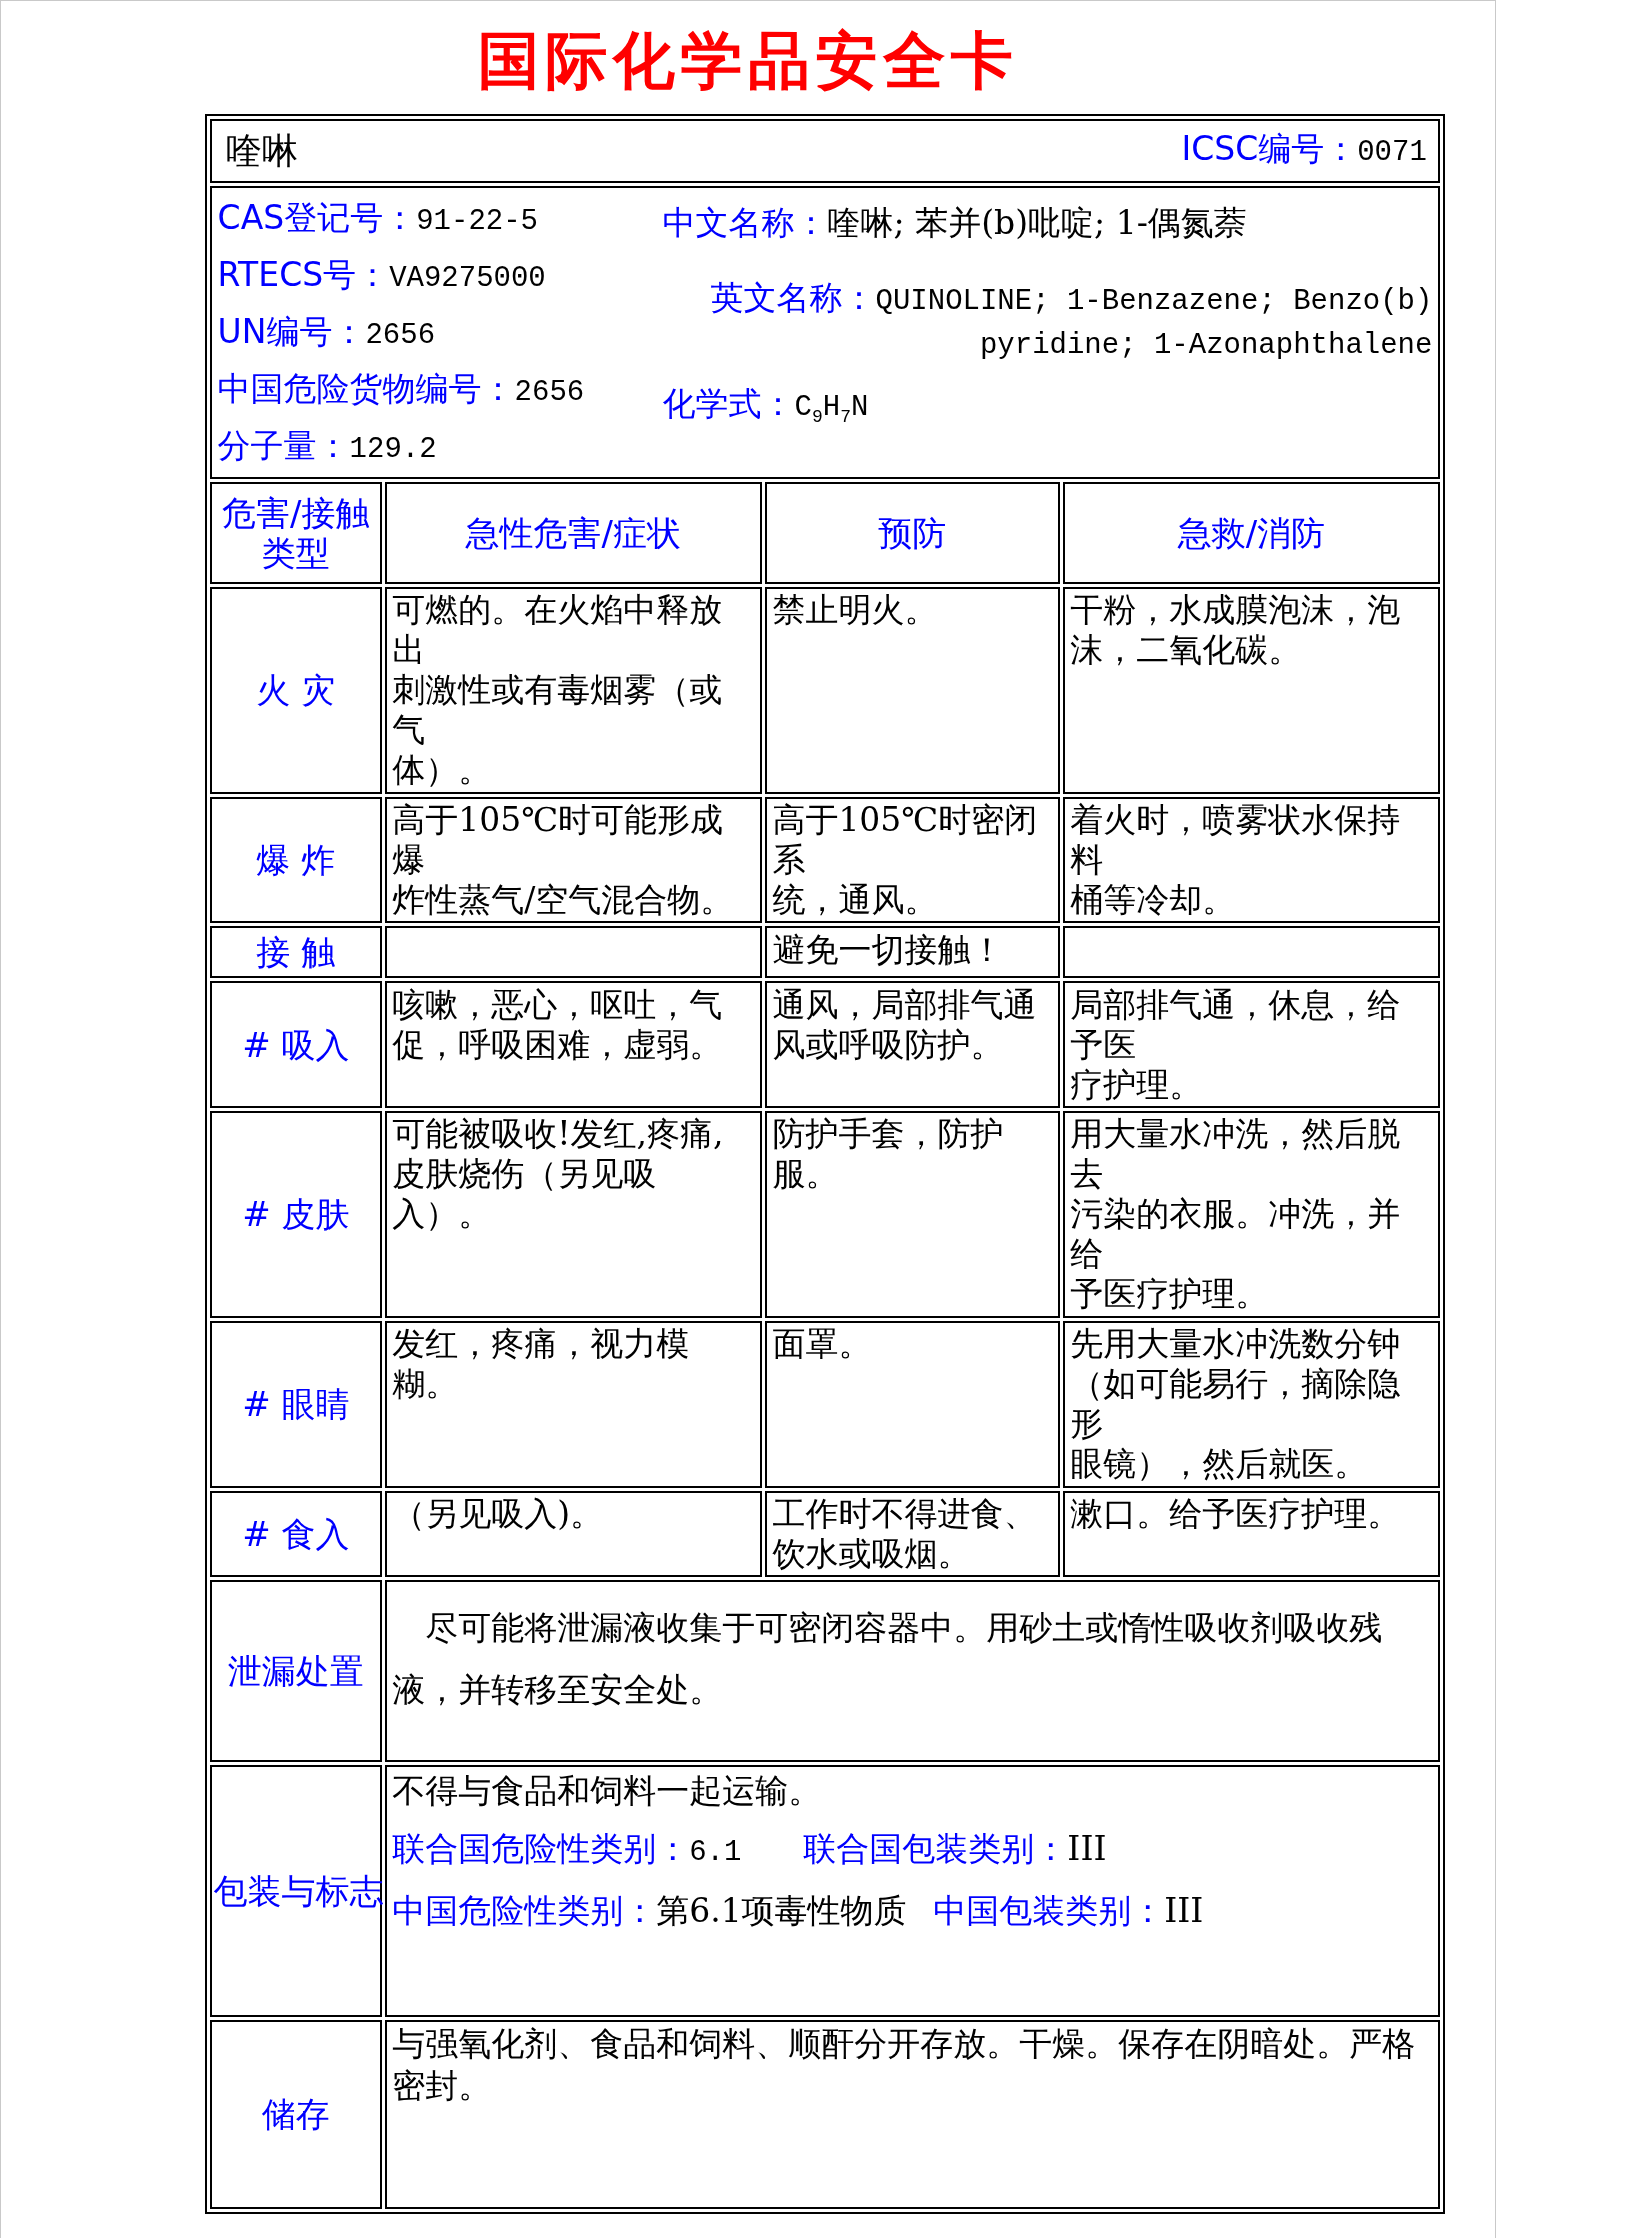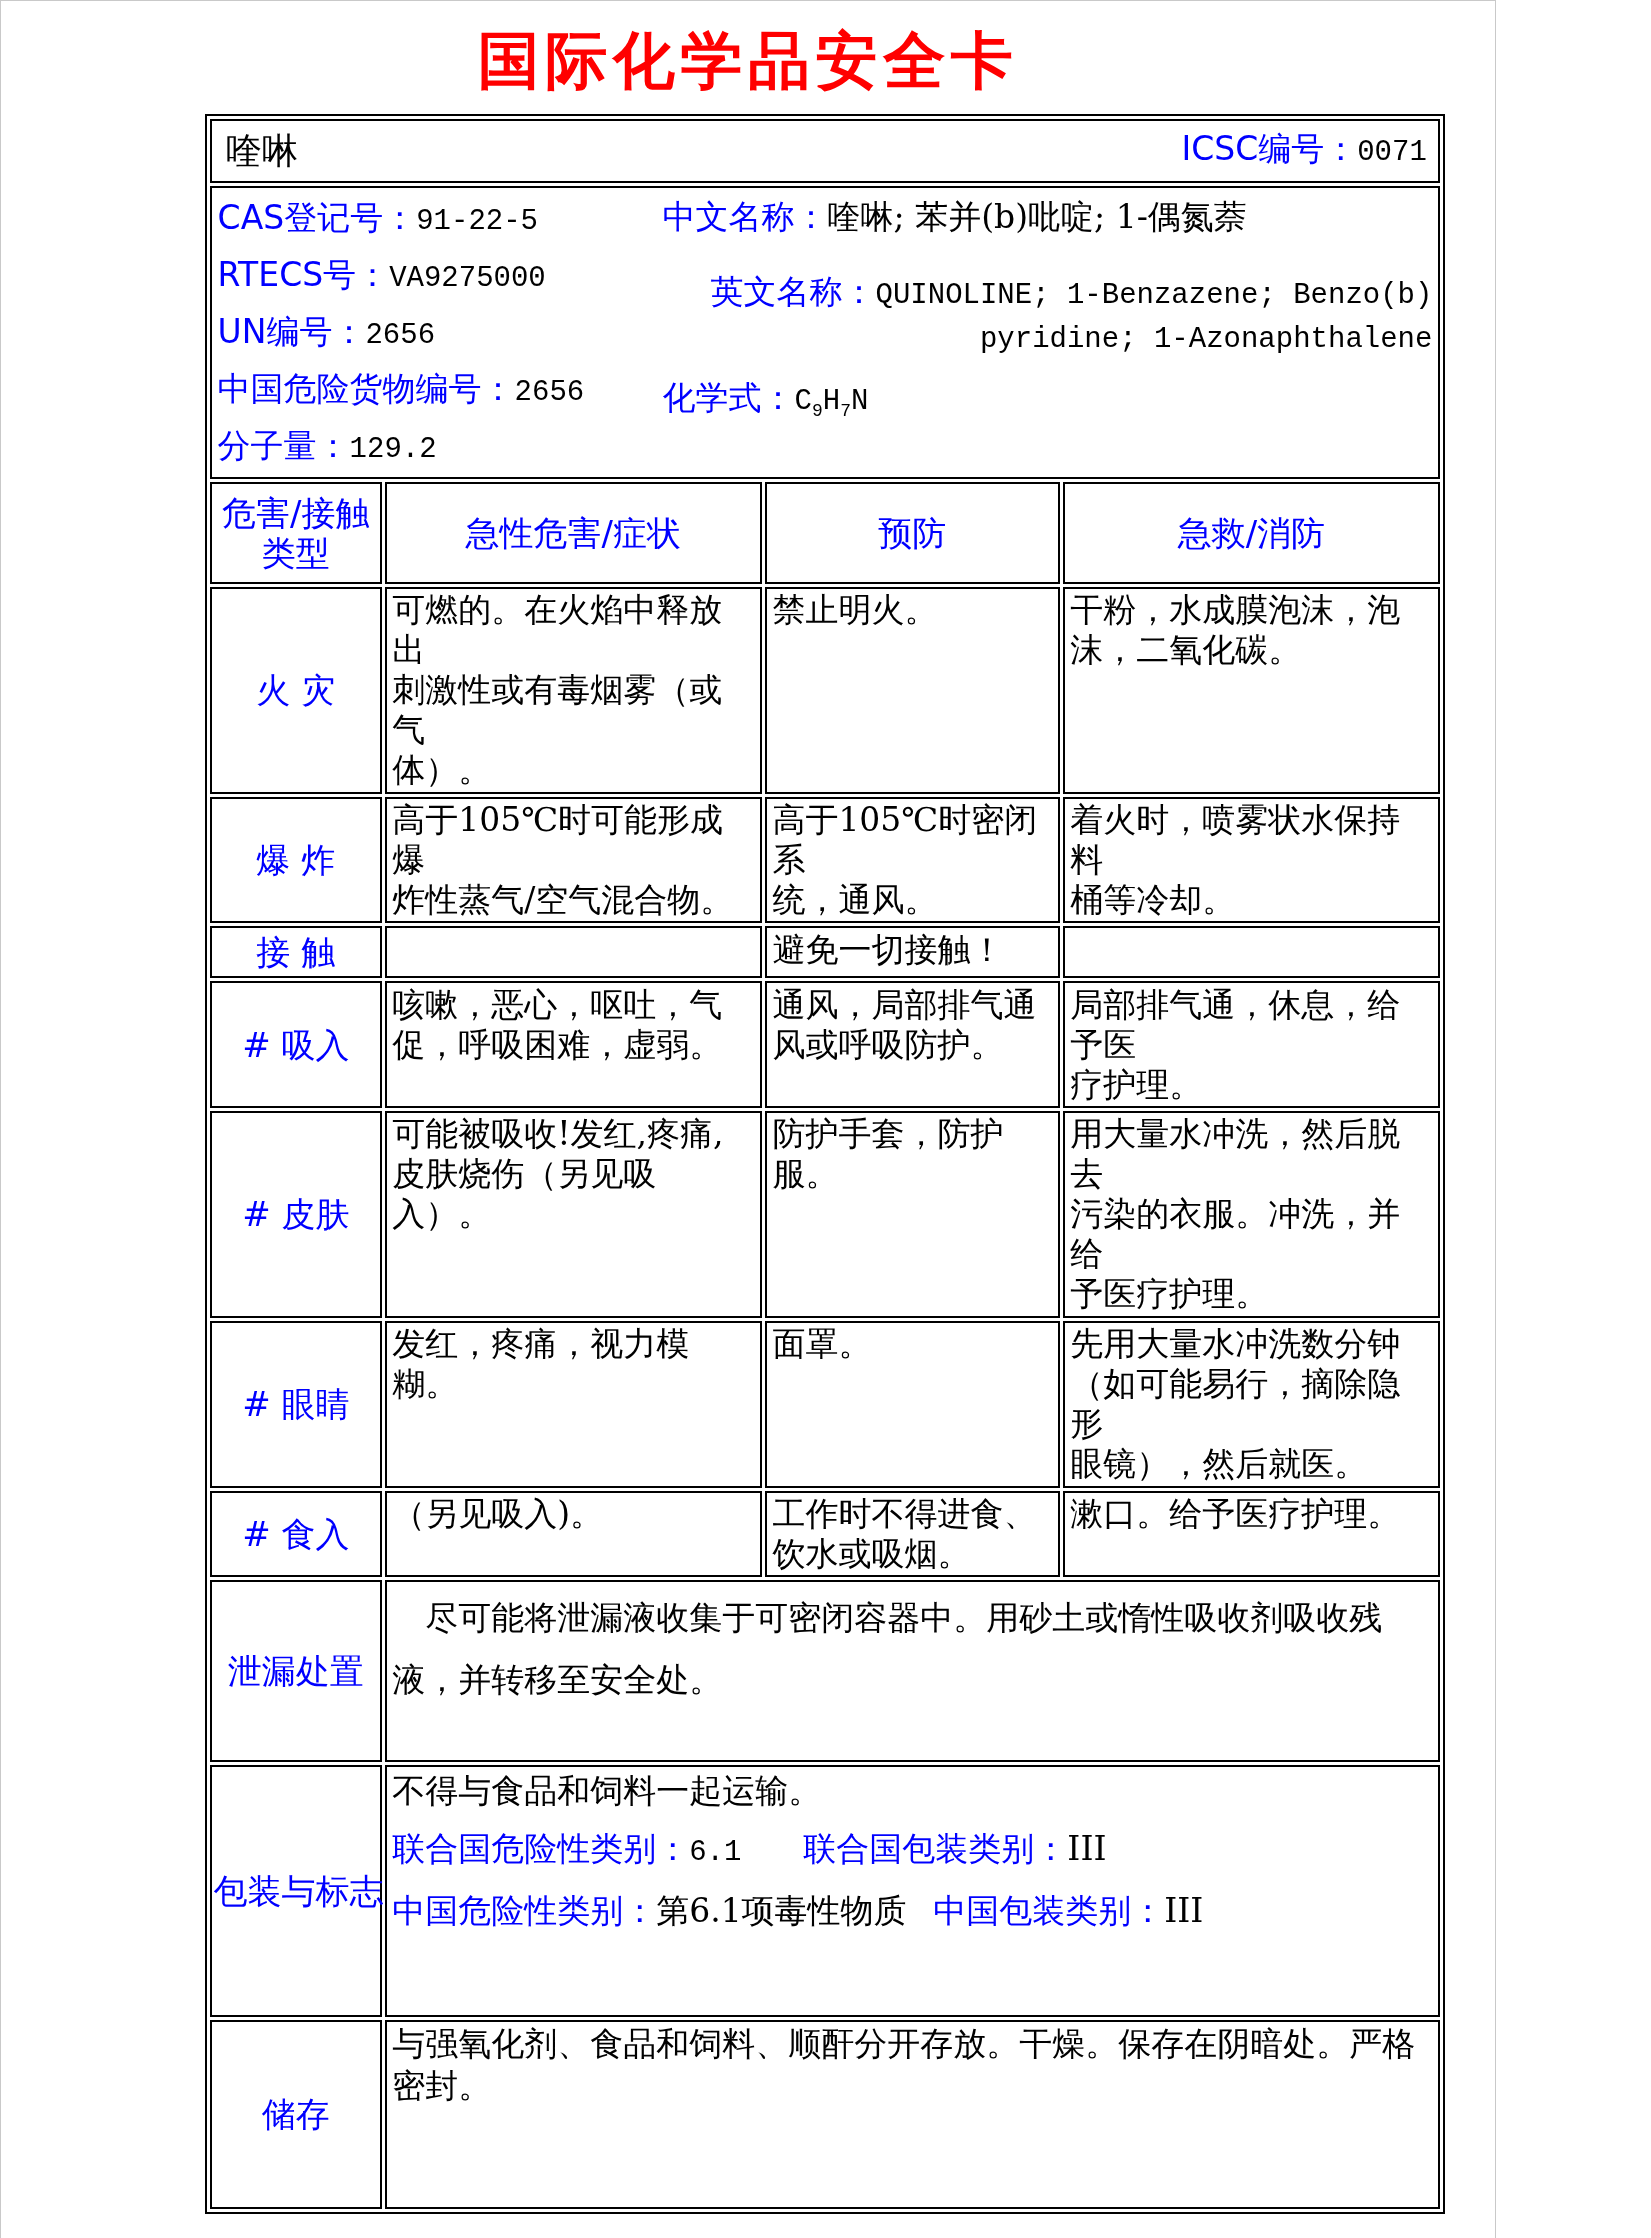--- a/index.html
+++ b/index.html
@@ -32,27 +32,27 @@
     vertical-align:middle; text-align:center; color:#0000ff;
     font-family:"DejaVu Sans","Liberation Sans",sans-serif; font-size:34px;
   }
   
   .r1wrap { display:flex; justify-content:space-between; align-items:center; height:100%; }
   .r1name { font-size:36px; padding-left:8.4px; }
   .r1icsc { padding-right:5.6px; }
   
   .r2wrap { display:flex; align-items:flex-start; }
   .idblock { width:445px; line-height:53px; padding-top:1.4px; }
-  .nameblock { flex:1; padding-top:8px; }
+  .nameblock { flex:1; padding-top:14px; }
   .nameblock p { margin:0; }
   .nameblock .p-cn { margin-bottom:35px; }
   .nameblock .p-en { margin-bottom:18px;text-align:right; }
   sub.fsub { font-size:18px; line-height:0; vertical-align:-7px; }
   
-  .spill-cell   { line-height:62px; padding-top:5px;margin-left:33px; }
+  .spill-cell   { line-height:62px; padding-top:15px;margin-left:33px; }
   .pack-line    { margin:2.8px 0 18px 0; }
   .pack-gap-a   { margin-left:62px; }
   .pack-gap-b   { margin-left:26.6px; }
   .storage-cell { line-height:42px; }
 </style>
 </head>
 <body>
 
 <div class="page">
 

